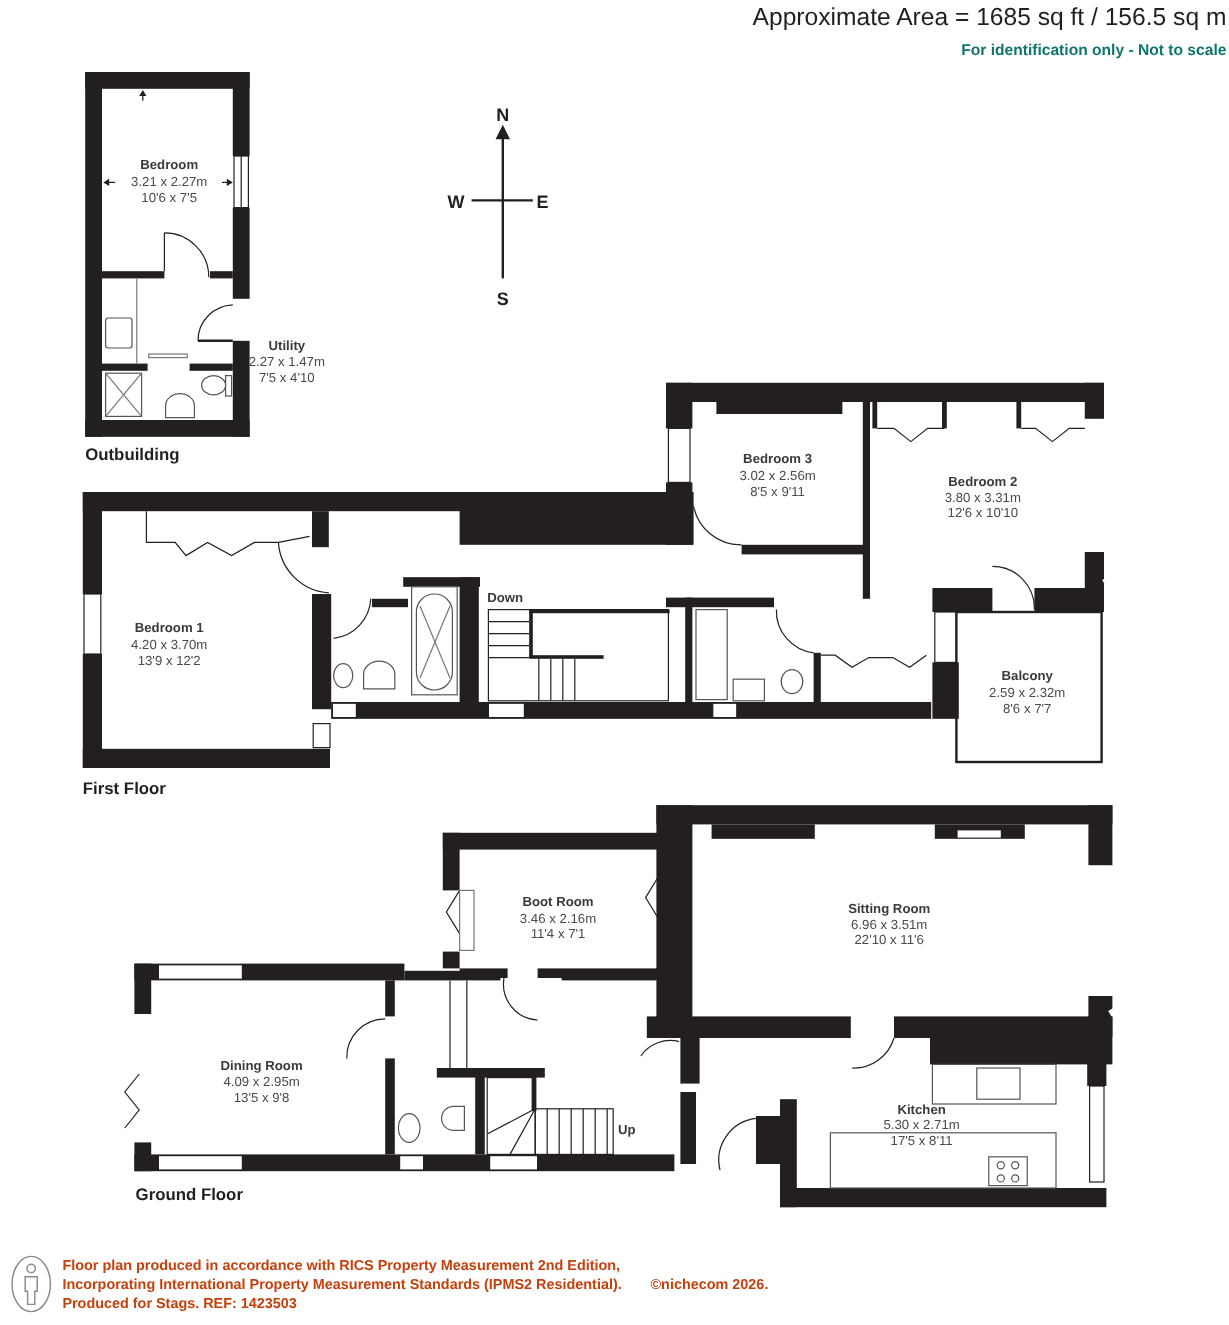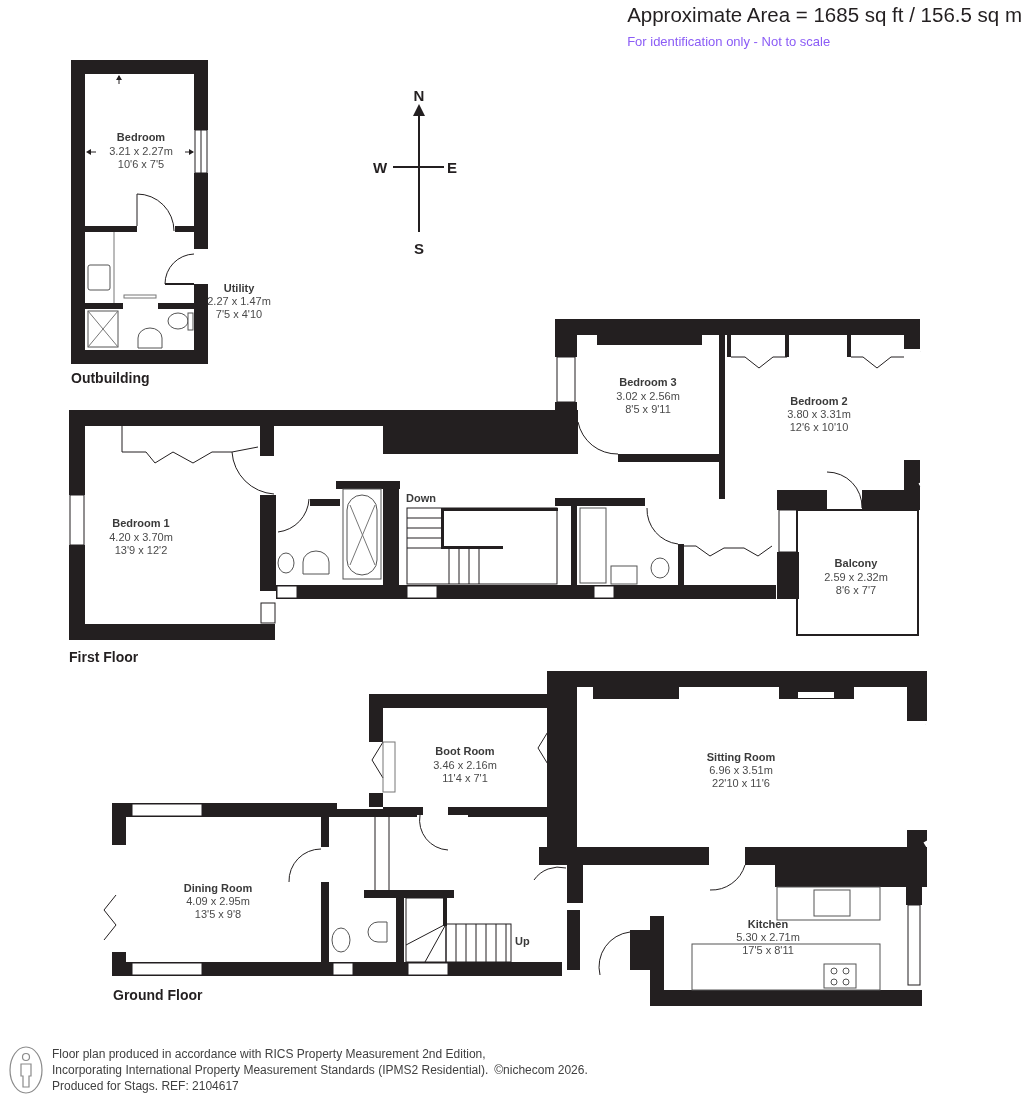--- a/index.html
+++ b/index.html
@@ -1,33 +1,33 @@
 <!DOCTYPE html>
 <html><head>
 <meta charset="utf-8">
 <style>
   html, body { margin: 0; padding: 0; background: #ffffff; }
   body { width: 1024px; height: 1104px; position: relative; overflow: hidden; font-family: "Liberation Sans", sans-serif; color: #231f20; }
-  .header { position: absolute; right: 2px; top: 2px; text-align: left; }
+  .header { position: absolute; right: 2px; top: 2px; text-align: right; }
   .header .area-line { font-size: 20.5px; line-height: 26px; color: #231f20; }
-  .header .note { font-size: 13px; margin-top: 6px; color: #8b5cf6; }
+  .header .note { font-size: 13px; margin-top: 6px; color: #0f766e; font-weight: bold; }
   svg.plan { position: absolute; left: 0; top: 0; }
   .room-name { font-family: "Liberation Sans", sans-serif; font-weight: bold; font-size: 11px; fill: #3a3a3a; text-anchor: middle; }
   .room-dim { font-family: "Liberation Sans", sans-serif; font-size: 11px; fill: #4a4a4a; text-anchor: middle; }
   .floor-label { font-family: "Liberation Sans", sans-serif; font-weight: bold; font-size: 14px; fill: #231f20; }
   .compass-letter { font-family: "Liberation Sans", sans-serif; font-weight: bold; font-size: 15px; fill: #231f20; text-anchor: middle; }
   .stair-label { font-family: "Liberation Sans", sans-serif; font-weight: bold; font-size: 11px; fill: #3a3a3a; }
   .wall { fill: #231f20; }
   .thin { stroke: #231f20; stroke-width: 1; fill: none; }
   .fixture { stroke: #555; stroke-width: 1; fill: #fff; }
   .window { fill: #fff; stroke: #231f20; stroke-width: 1; }
   .footer { position: absolute; left: 8px; top: 1045px; display: flex; align-items: center; }
   .footer .person-icon { width: 36px; height: 50px; margin-right: 8px; }
-  .footer .text { font-size: 12px; line-height: 16px; color: #404040; }
-  .footer .copy { margin-left: 6px; }
+  .footer .text { font-size: 12px; line-height: 16px; color: #c2410c; font-weight: bold; }
+  .footer .copy { margin-left: 24px; }
 </style>
 </head>
 <body>
 
 <div class="header">
   <div class="area-line">Approximate Area = 1685 sq ft / 156.5 sq m</div>
   <div class="note">For identification only - Not to scale</div>
 </div>
 
 <svg class="plan" width="1024" height="1104" viewBox="0 0 1024 1104">
@@ -304,15 +304,15 @@
 
 <div class="footer">
   <svg class="person-icon" viewBox="0 0 36 50">
     <ellipse cx="18" cy="25" rx="16" ry="23" fill="none" stroke="#8a8a8a" stroke-width="1.2"></ellipse>
     <circle cx="18" cy="12" r="3.5" fill="none" stroke="#8a8a8a" stroke-width="1.2"></circle>
     <path d="M13,19 L23,19 L23,31 L21,31 L21,42 L15,42 L15,31 L13,31 Z" fill="none" stroke="#8a8a8a" stroke-width="1.2"></path>
   </svg>
   <div class="text">
     <div>Floor plan produced in accordance with RICS Property Measurement 2nd Edition,</div>
     <div><span>Incorporating International Property Measurement Standards (IPMS2 Residential).</span><span class="copy">©nichecom 2026.</span></div>
-    <div>Produced for Stags.   REF: 2104617</div>
+    <div>Produced for Stags.   REF: 1423503</div>
   </div>
 </div>
 
 </body></html>

